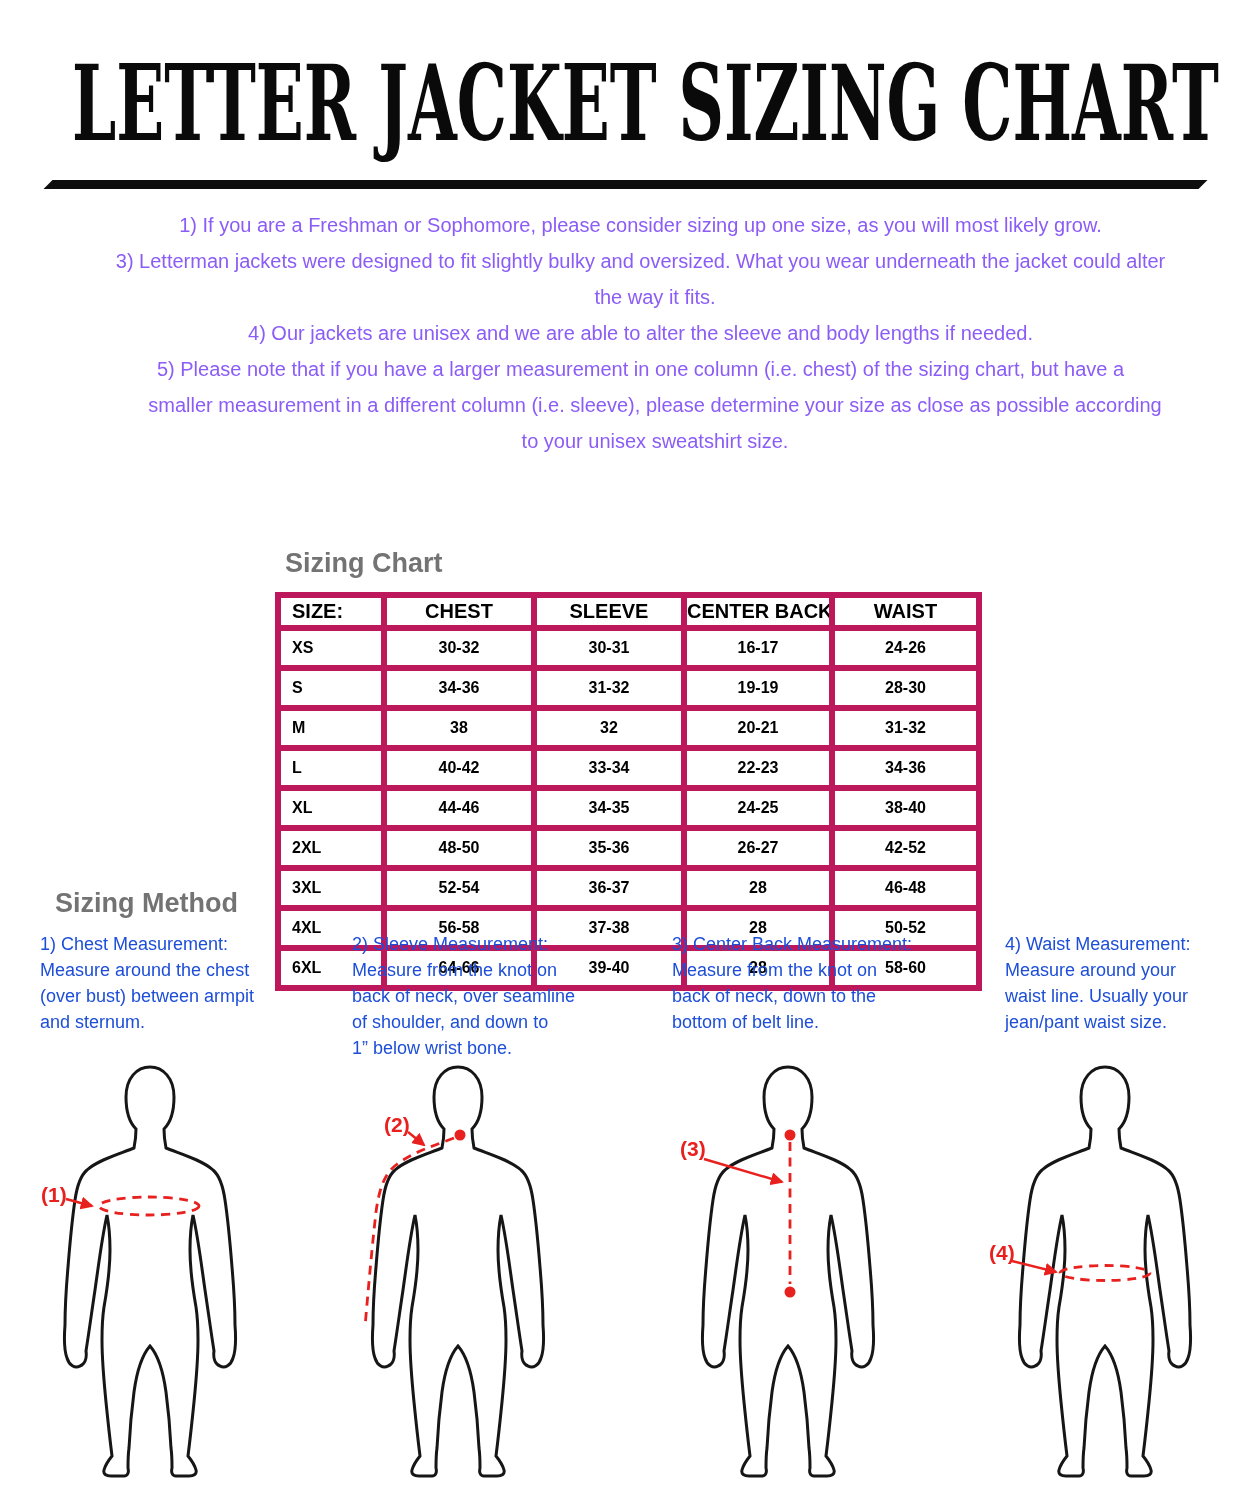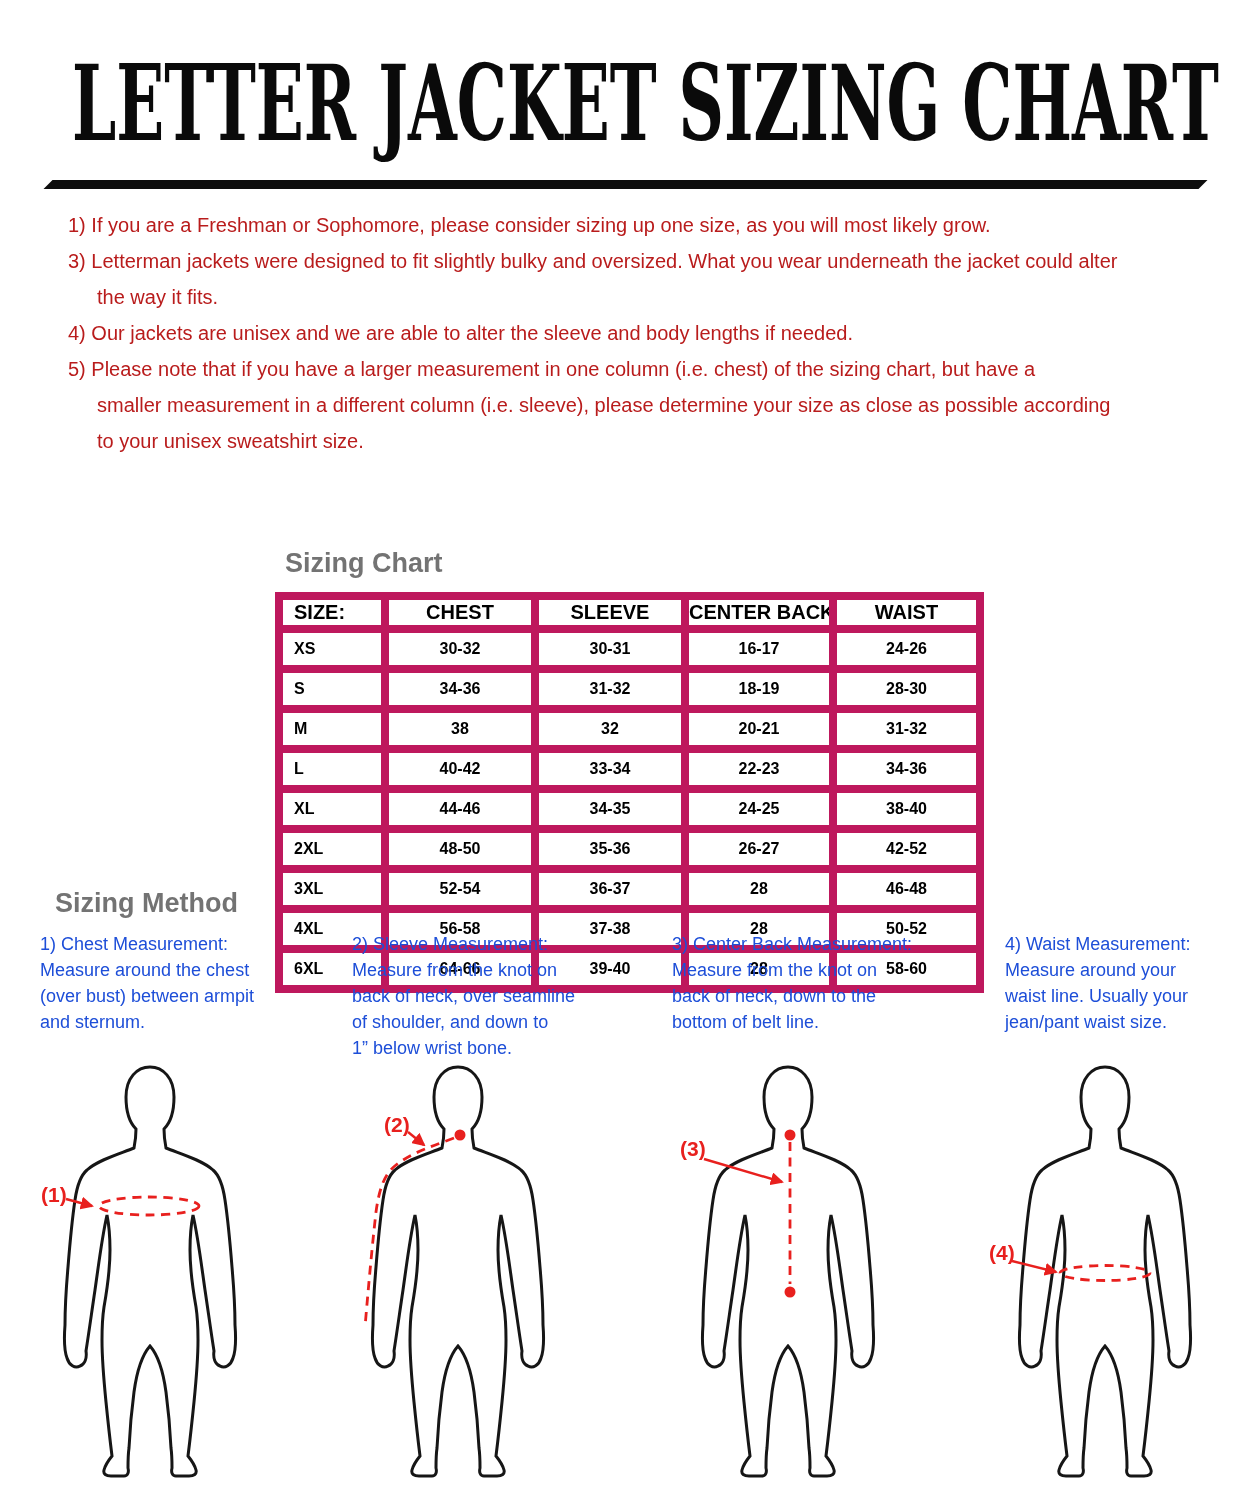--- a/index.html
+++ b/index.html
@@ -15,34 +15,34 @@
     line-height: 1; white-space: nowrap; letter-spacing: 0px;
     transform: scaleX(0.63) scaleY(1.04); transform-origin: left top; color: #0a0a0a;
   }
   .divider {
     position: absolute; left: 48px; top: 180px; width: 1155px; height: 9px;
     background: var(--ink); transform: skewX(-45deg);
   }
   .notes { position: absolute; left: 68px; top: 207px; width: 1145px; }
   .note {
     font-size: 20px; line-height: 36px; white-space: pre-line;
-    padding-left: 29px; text-indent: -29px; color: #b91c1c;
+    padding-left: 29px; text-indent: -29px; color: #8b5cf6; text-align: center;
   }
   .section-heading {
     position: absolute; font-size: 27px; font-weight: bold; color: #737373;
     letter-spacing: 0px;
   }
   #sizing-chart-heading { left: 285px; top: 548px; }
   #sizing-method-heading { left: 55px; top: 888px; }
   table.sizing-table {
     position: absolute; left: 275px; top: 592px; width: 701px;
     border-collapse: collapse; table-layout: fixed; border: 3px solid #000;
   }
   .sizing-table th, .sizing-table td {
-    border: 8px solid #be185d; font-weight: bold; text-align: center;
+    border: 6px solid #be185d; font-weight: bold; text-align: center;
     padding: 0; overflow: hidden; white-space: nowrap;
   }
   .sizing-table th { font-size: 20px; height: 33px; }
   .sizing-table td { font-size: 16px; height: 40px; }
   .sizing-table th.col-size, .sizing-table td.col-size { text-align: left; padding-left: 11px; }
   .method {
     position: absolute; top: 931px; width: 300px;
     font-size: 18px; line-height: 26px; white-space: pre-line; color: #1d4ed8;
   }
   #method-1 { left: 40px; }
@@ -127,21 +127,21 @@
         <td class="col-size">XS</td>
         <td>30-32</td>
         <td>30-31</td>
         <td>16-17</td>
         <td>24-26</td>
       </tr>
       <tr>
         <td class="col-size">S</td>
         <td>34-36</td>
         <td>31-32</td>
-        <td>18-19</td>
+        <td>19-19</td>
         <td>28-30</td>
       </tr>
       <tr>
         <td class="col-size">M</td>
         <td>38</td>
         <td>32</td>
         <td>20-21</td>
         <td>31-32</td>
       </tr>
       <tr>

